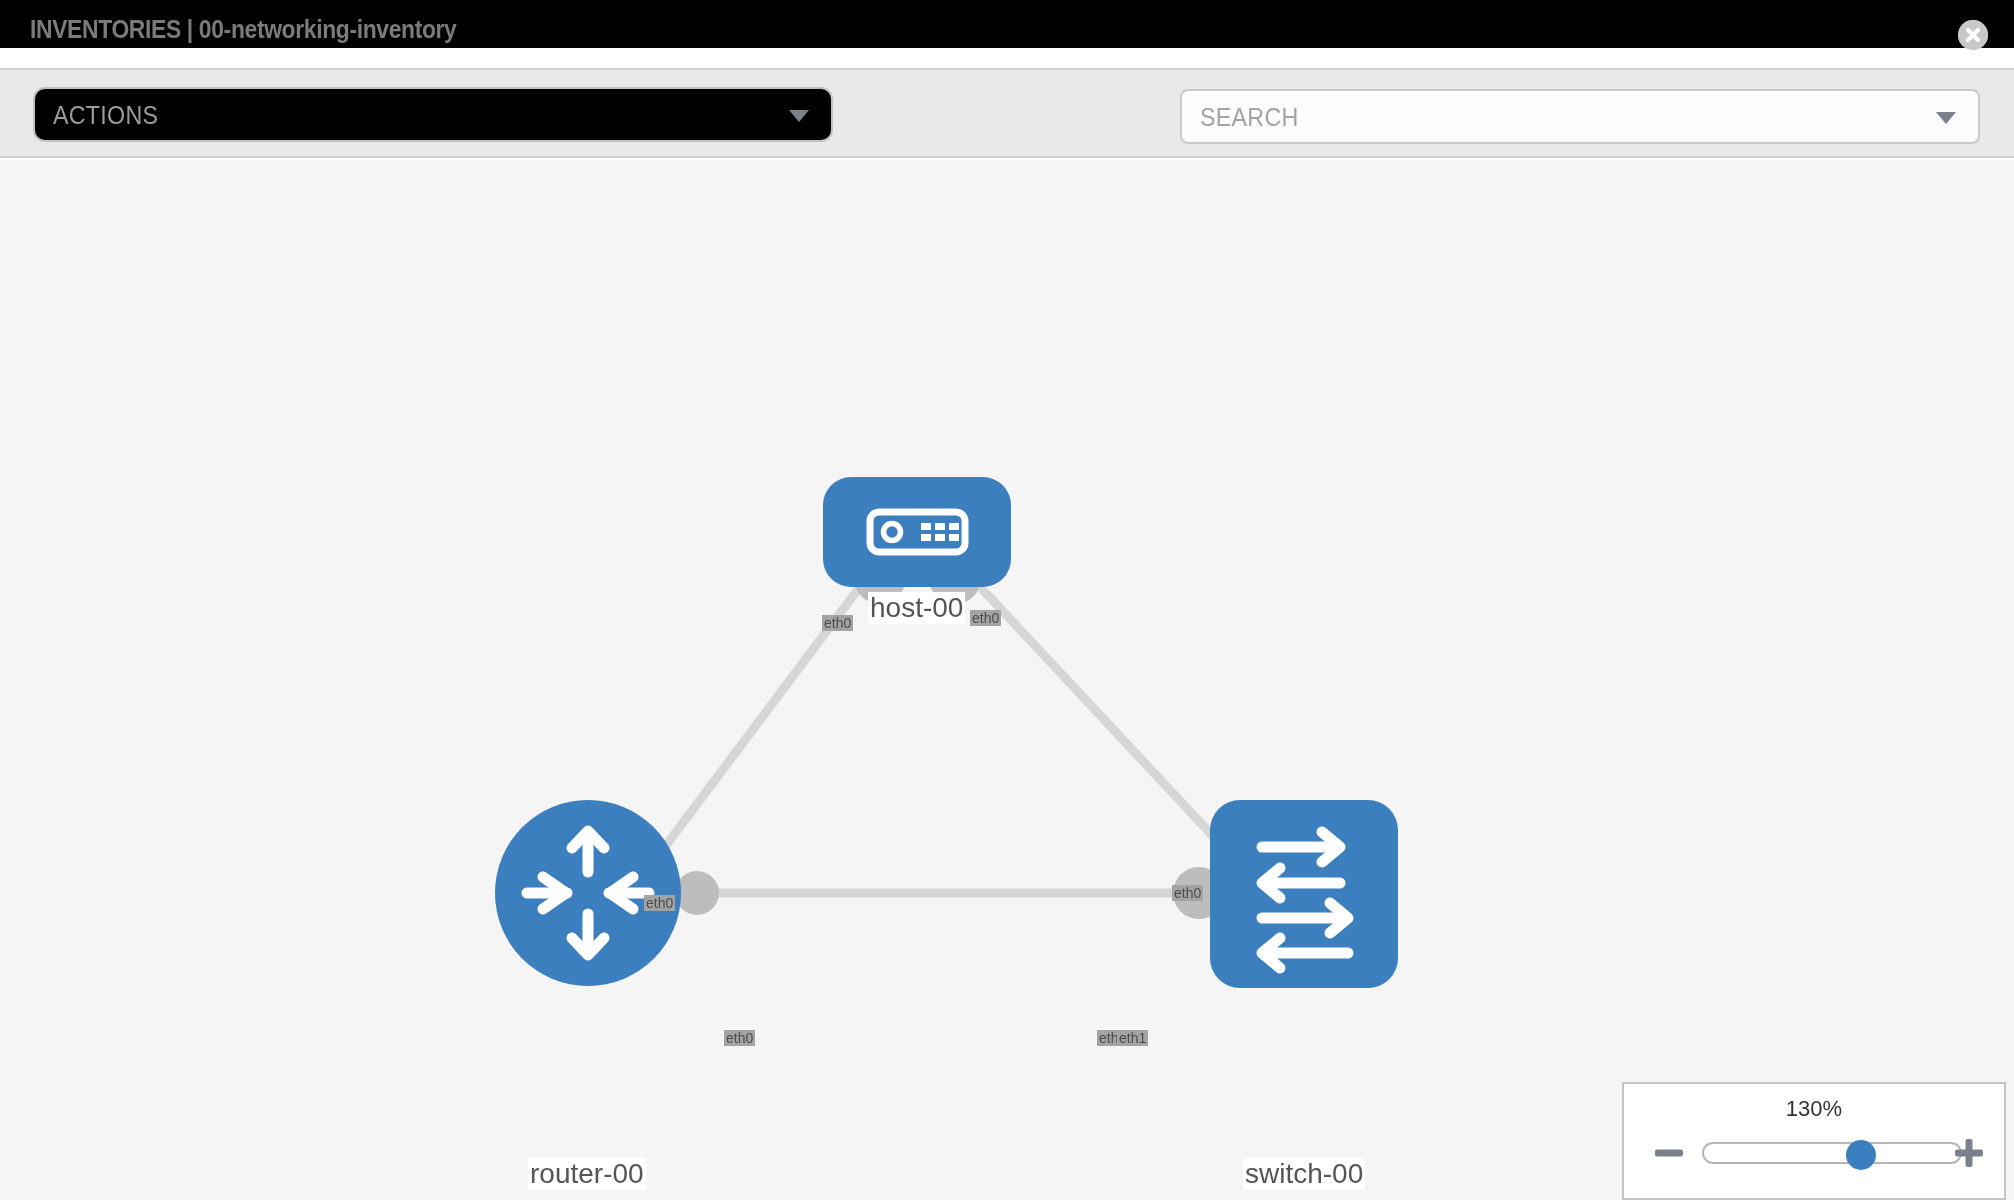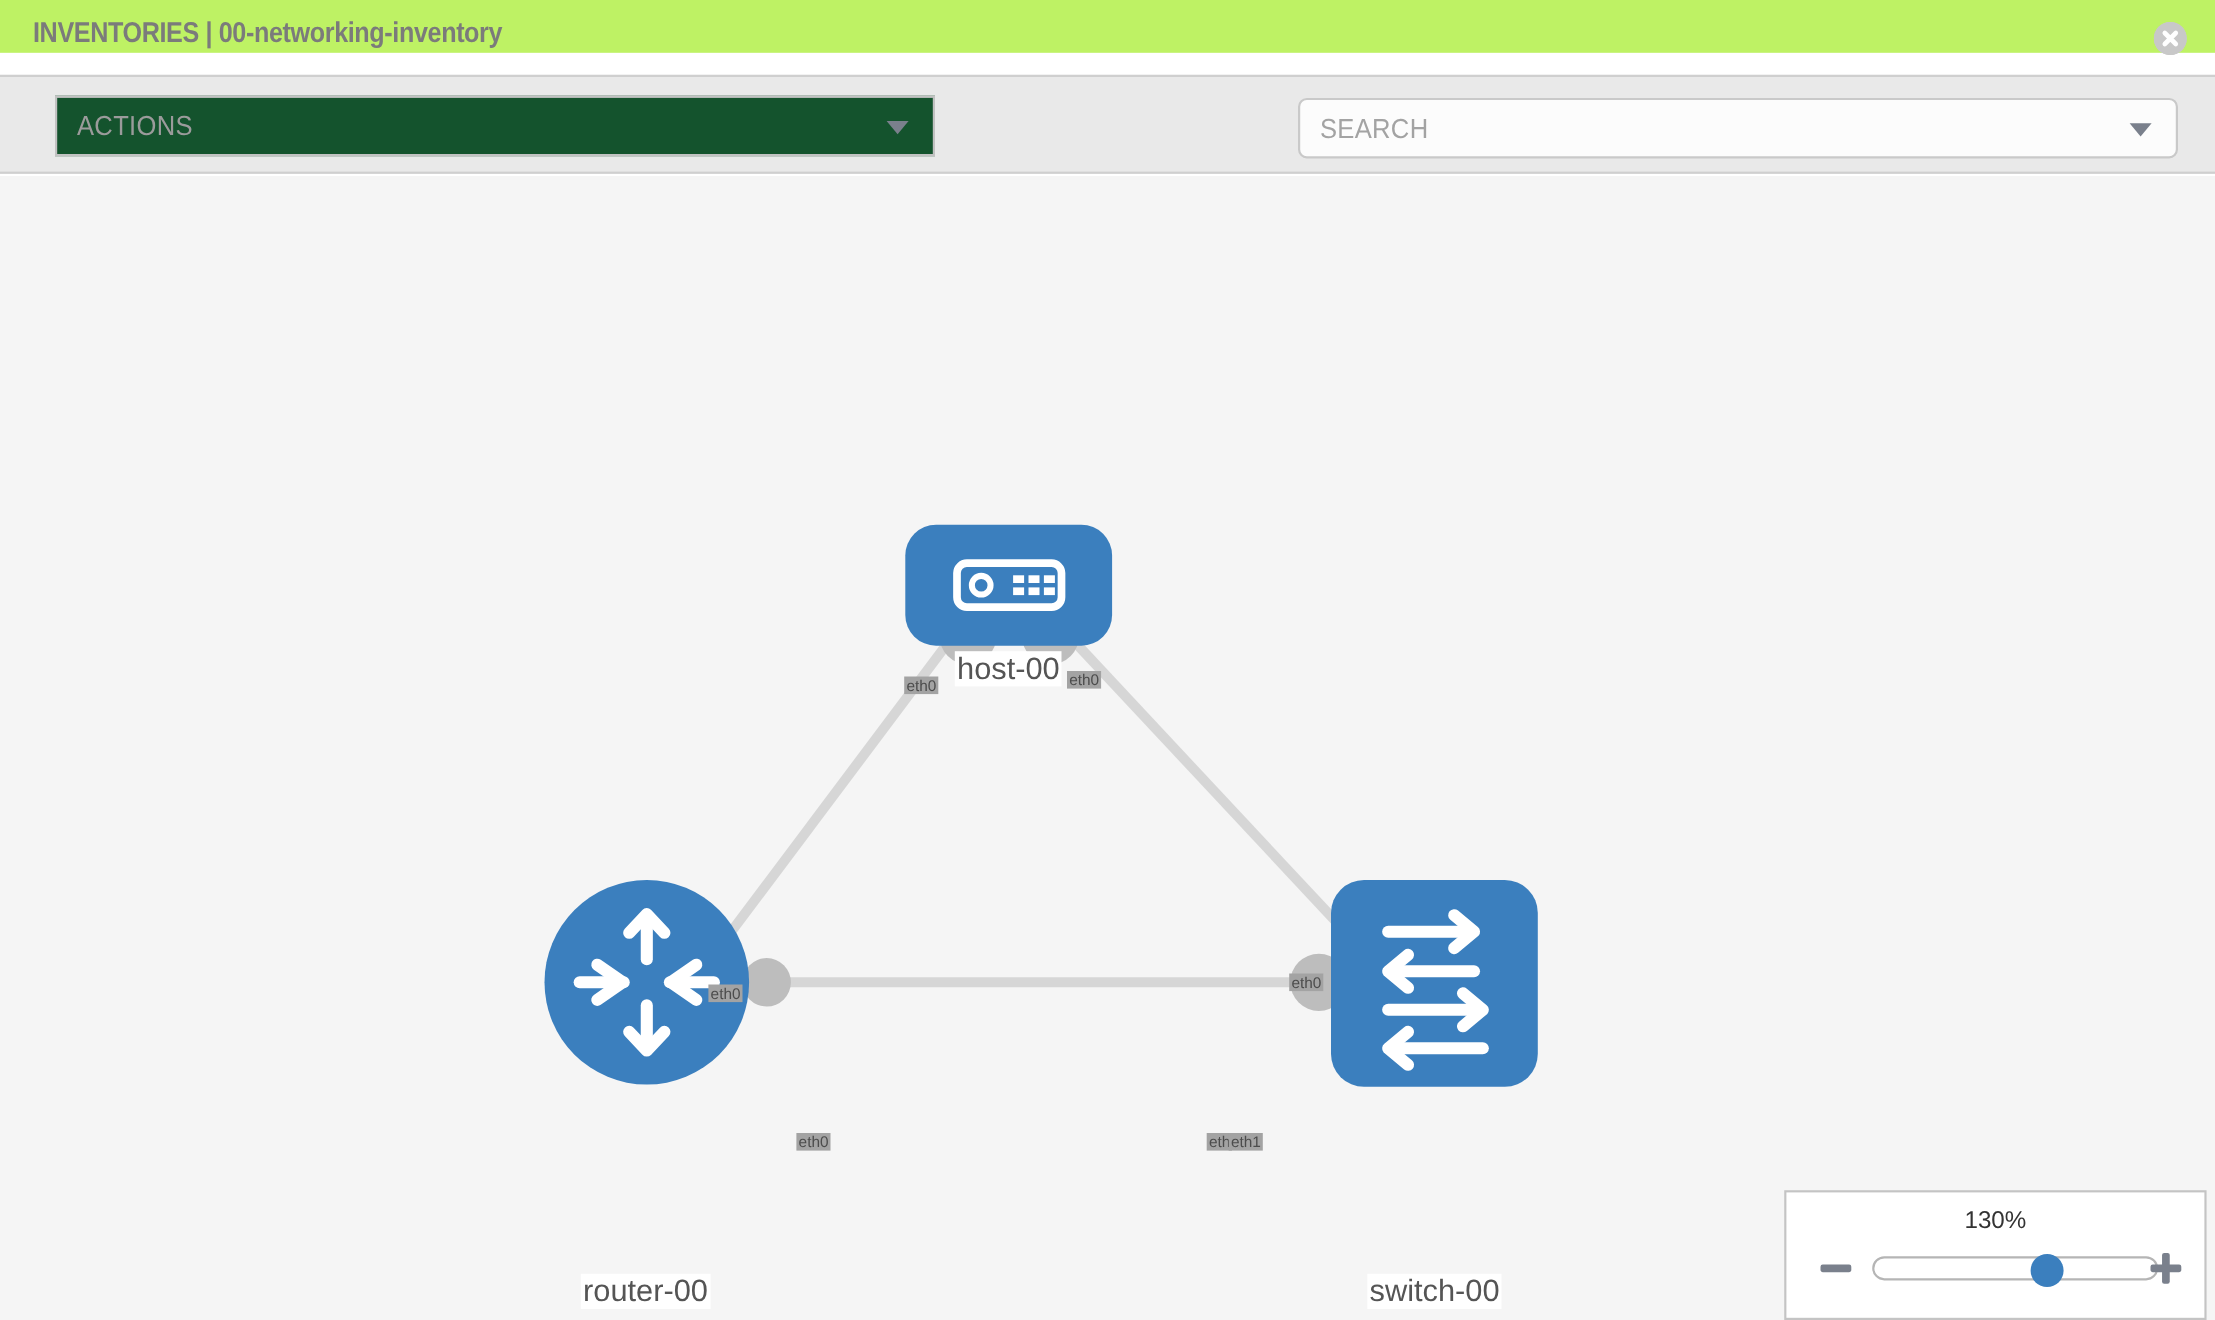--- a/index.html
+++ b/index.html
@@ -9,21 +9,21 @@
     overflow: hidden;
     background: #ffffff;
     font-family: "Liberation Sans", sans-serif;
   }
 
   
   .header {
     position: absolute;
     left: 0; top: 0;
     width: 2014px; height: 48px;
-    background: #bef264;
+    background: #000000;
   }
   .header-title {
     position: absolute;
     left: 30px; top: 14px;
     font-size: 26px;
     font-weight: bold;
     color: #7b7b7b;
     letter-spacing: -0.4px;
     transform: scaleX(0.88);
     transform-origin: left center;
@@ -45,25 +45,24 @@
     left: 0; top: 68px;
     width: 2014px; height: 90px;
     background: #e9e9e9;
     border-top: 2px solid #cfcfcf;
     border-bottom: 2px solid #cfcfcf;
   }
   .actions-select {
     position: absolute;
     left: 33px; top: 17px;
     width: 800px; height: 55px;
-    background: #14532d;
+    background: #000000;
     border: 2px solid #c2c2c2;
-    border-radius: 0;
-    cursor: pointer;
-    margin-left: 17px;
+    border-radius: 12px;
+    cursor: pointer;
   }
   .actions-label {
     position: absolute;
     left: 18px; top: 12px;
     font-size: 25px;
     color: #9b9b9b;
     letter-spacing: 0.3px;
     transform: scaleX(0.93);
     transform-origin: left center;
     white-space: nowrap;

